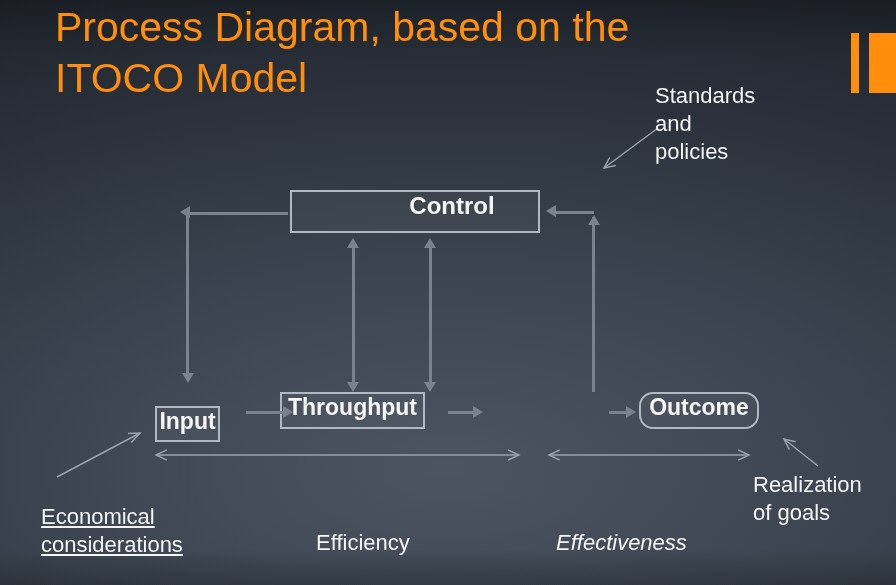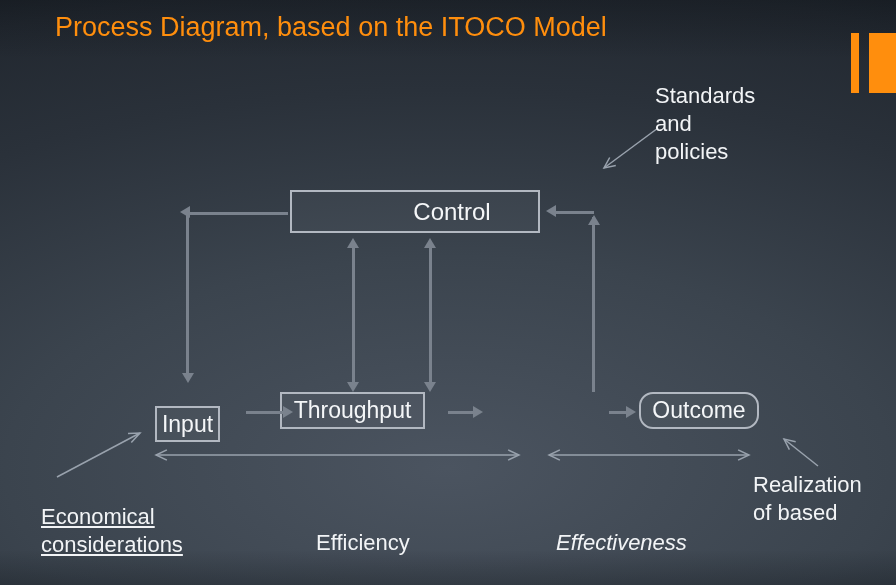--- a/index.html
+++ b/index.html
@@ -5,30 +5,30 @@
   html,body { margin:0; padding:0; background:#000; }
   #slide {
     position:relative; width:896px; height:585px; overflow:hidden;
     font-family:"Liberation Sans", sans-serif;
     background:
       linear-gradient(180deg, rgba(10,14,18,0.30) 0%, rgba(10,14,18,0) 10%, rgba(10,14,18,0) 94%, rgba(10,14,18,0.28) 100%),
       radial-gradient(130% 95% at 50% 80%, #4b5460 0%, #3b444e 38%, #2a313a 68%, #222830 88%, #191f26 100%);
   }
   #title {
     position:absolute; left:55px; top:2px; width:672px;
-    font-size:27px; line-height:51px; color:#ff8e0d; font-weight:400;
+    font-size:41px; line-height:51px; color:#ff8e0d; font-weight:400;
   }
   .accent-bar { position:absolute; background:#ff8e0d; }
   #bar-thin { left:851px; top:33px; width:8px;  height:60px; }
   #bar-wide { left:869px; top:33px; width:27px; height:60px; }
 
   .box {
     position:absolute; border:2px solid #b2b8c1; background:rgba(255,255,255,0.04);
-    color:#f4f6f8; display:flex; align-items:center; justify-content:center;
-    font-size:23px; box-sizing:border-box;
+    color:#f4f6f8; display:flex; align-items:flex-start; justify-content:center;
+    font-size:23px; box-sizing:border-box;font-weight:bold;
   }
   #box-control    { left:290px; top:190px; width:250px; height:43px; font-size:24px; }
   #box-control .lbl { margin-left:74px; }
   #box-input      { left:155px; top:406px; width:65px;  height:36px; }
   #box-throughput { left:280px; top:392px; width:145px; height:37px; }
   #box-output     { left:487px; top:392px; width:116px; height:37px; }
   #box-outcome    { left:639px; top:392px; width:120px; height:37px;border-radius:14px; }
 
   .hline,.vline { position:absolute; background:#7a828d; }
   .tri { position:absolute; width:0; height:0; }
@@ -131,15 +131,15 @@
         <path d="M559.9,449.9 L549,455 L559.9,460.1"></path>
         <path d="M738.1,449.9 L749,455 L738.1,460.1"></path>
       </g>
     </g>
   </svg>
 
   <div id="note-standards" class="note">Standards and policies</div>
   <div id="note-economical" class="note">Economical considerations</div>
   <div id="note-efficiency" class="note">Efficiency</div>
   <div id="note-effectiveness" class="note">Effectiveness</div>
-  <div id="note-realization" class="note">Realization of based</div>
+  <div id="note-realization" class="note">Realization of goals</div>
 
 </div>
 
 </body></html>

